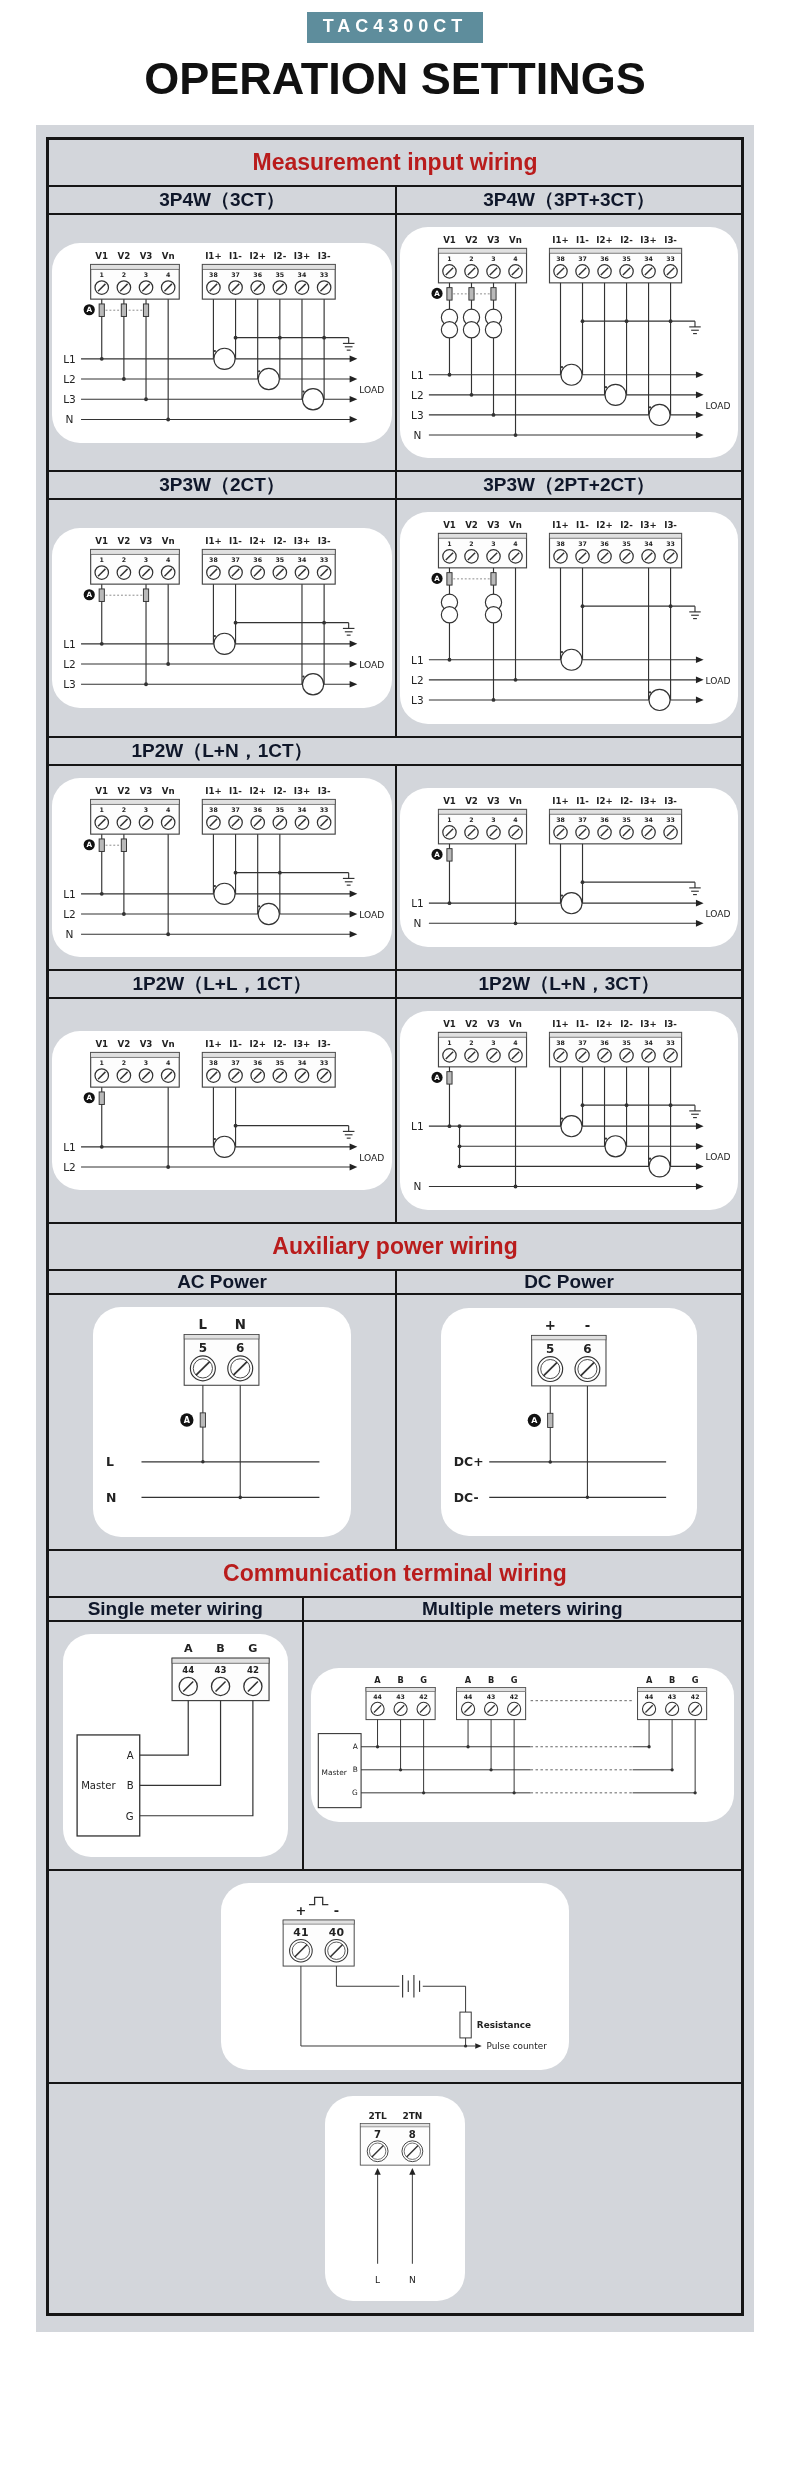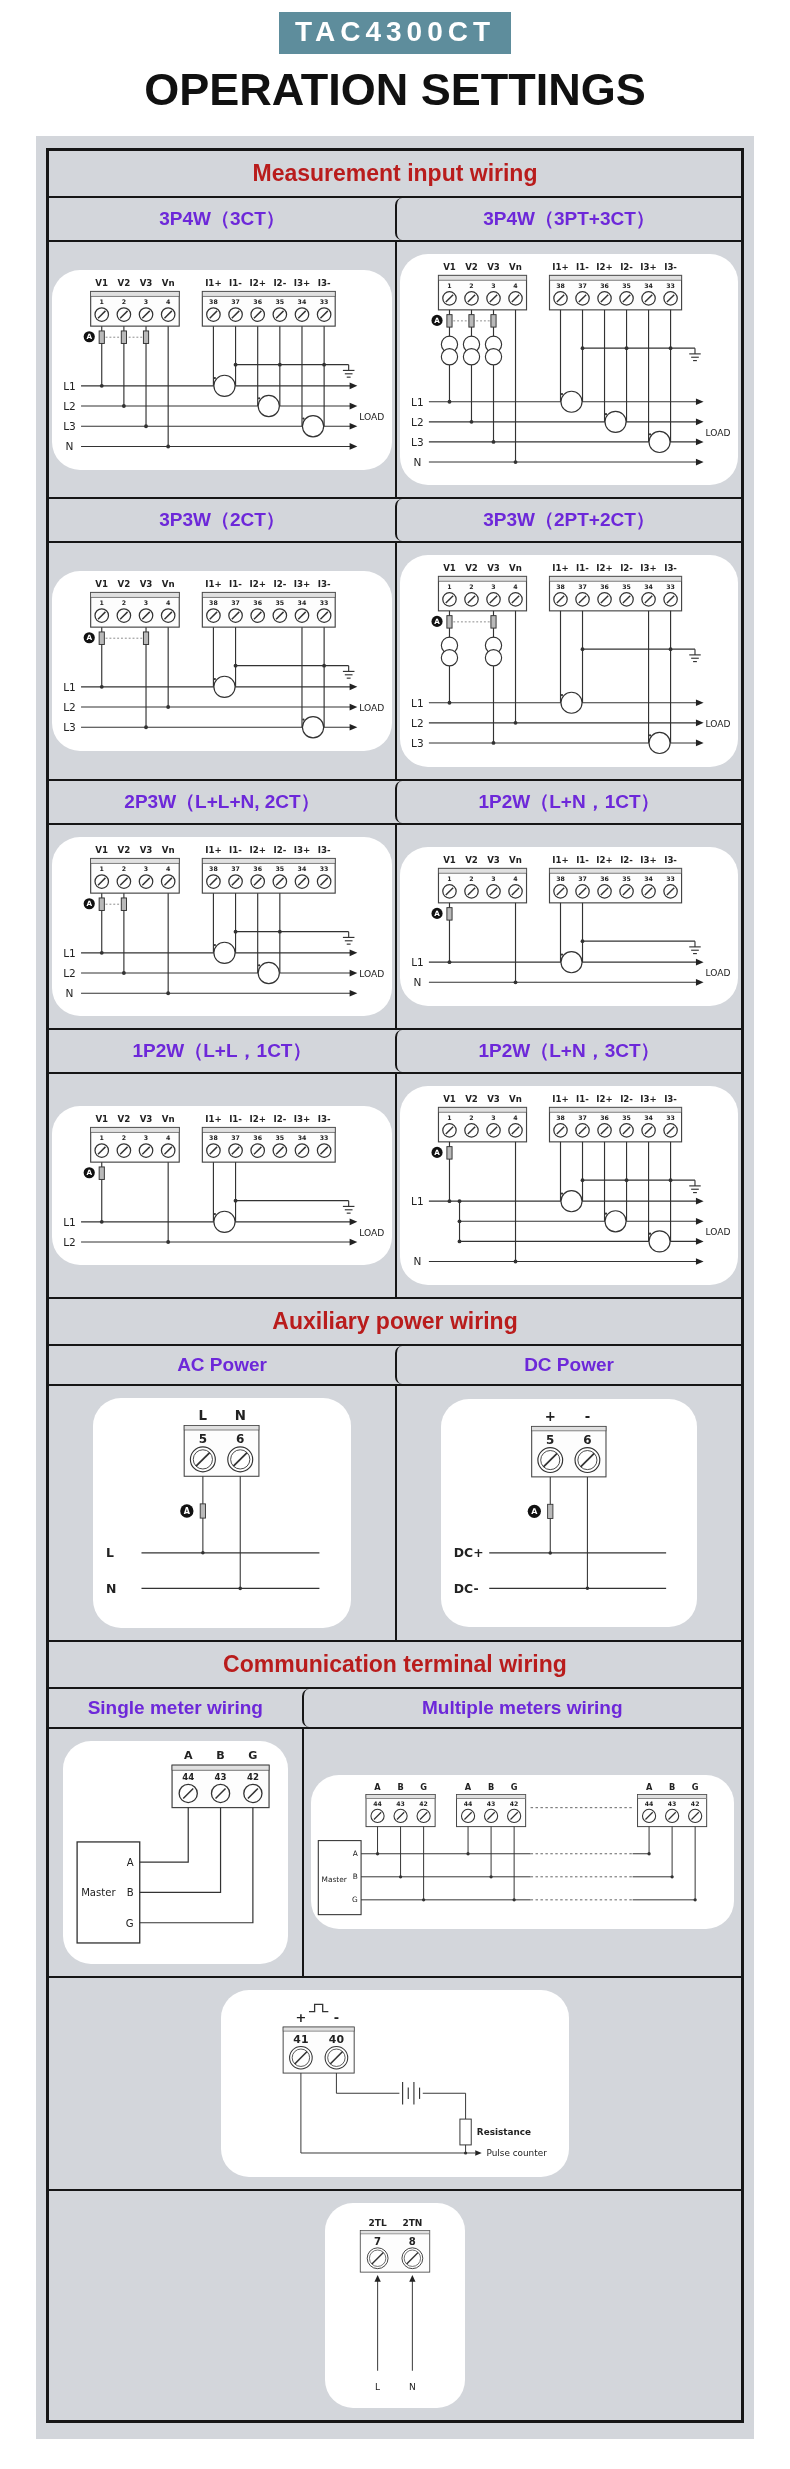--- a/index.html
+++ b/index.html
@@ -1,28 +1,28 @@
 <!DOCTYPE html>
 <html><head>
 <meta charset="utf-8">
 <style>
   :root{ --bd:#161616; }
   html,body{margin:0;padding:0;}
   body{width:790px;background:#ffffff;font-family:"Liberation Sans",sans-serif;color:#111;}
   .header{ text-align:center; padding-top:12px; }
-  .badge{ display:inline-block; color:#fff; font-size:28px; font-weight:700; letter-spacing:5px; padding:4px 16px 6px; }
+  .badge{ display:inline-block; color:#fff; font-size:18px; font-weight:700; letter-spacing:5px; padding:4px 16px 6px; }
   .title{ font-size:45px; font-weight:800; letter-spacing:0px; margin:10px 0 20px; }
   .panel{ margin:0 36px 0; background:#d3d6db; padding:12px 10px 16px; }
   .grid{ border:3px solid var(--bd); }
   .grid > * + *{ border-top:2.5px solid var(--bd); }
   .sechead{ font-size:23px; font-weight:800; text-align:center; padding:9px 4px; color:#b91c1c; }
   .r2{ display:grid; grid-template-columns:1fr 1fr; }
   .r2c{ display:grid; grid-template-columns:36.5% 63.5%; }
   .r2 > :nth-child(2), .r2c > :nth-child(2){ border-left:2.5px solid var(--bd); }
-  .ch{ font-size:19px; font-weight:700; text-align:center; padding:8px 2px; color:#6d28d9;border-radius:7px; }
+  .ch{ font-size:19px; font-weight:700; text-align:center; padding:0 2px; color:#0f172a; }
   .cell{ display:flex; align-items:center; justify-content:center; padding:12px 0; }
   .wb{ background:#fff; display:flex; justify-content:center; align-items:center; padding:8px 4px;border-radius:28px; }
   .wb svg{ width:100%; height:auto; display:block; }
   .wb-m{ width:96%; }
   .wb-a{ width:72%; }
   .wb-cs{ width:86%; }
   .wb-cm{ width:95%; }
   .wb-p{ width:49%; }
   .wb-t{ width:132px; }
 </style>
@@ -493,21 +493,20 @@
                   <text x="34.5" y="63.7" font-size="7.5" text-anchor="middle" fill="#fff" font-family="&quot;DejaVu Sans&quot;,sans-serif" font-weight="bold">A</text>
                 </g>
                 <text x="315" y="171" font-size="9.5" text-anchor="start" fill="#222" font-family="&quot;DejaVu Sans&quot;,sans-serif" font-weight="normal">LOAD</text>
               </g>
             </svg>
           </div>
         </div>
     </div>
 
     <div class="r2">
-      <div class="ch">2P3W（L+L+N, 2CT）</div>
       <div class="ch">1P2W（L+N，1CT）</div>
     </div>
     <div class="r2">
       <div class="cell">
           <div class="wb wb-m">
             <svg viewBox="0 0 345 170">
               <g>
                 <g>
                   <rect x="36" y="14" width="92" height="36" fill="#fdfdfd" stroke="#444" stroke-width="1.2"></rect>
                   <rect x="36" y="14" width="92" height="5" fill="#e0e0e0" stroke="#444" stroke-width="0.7"></rect>

